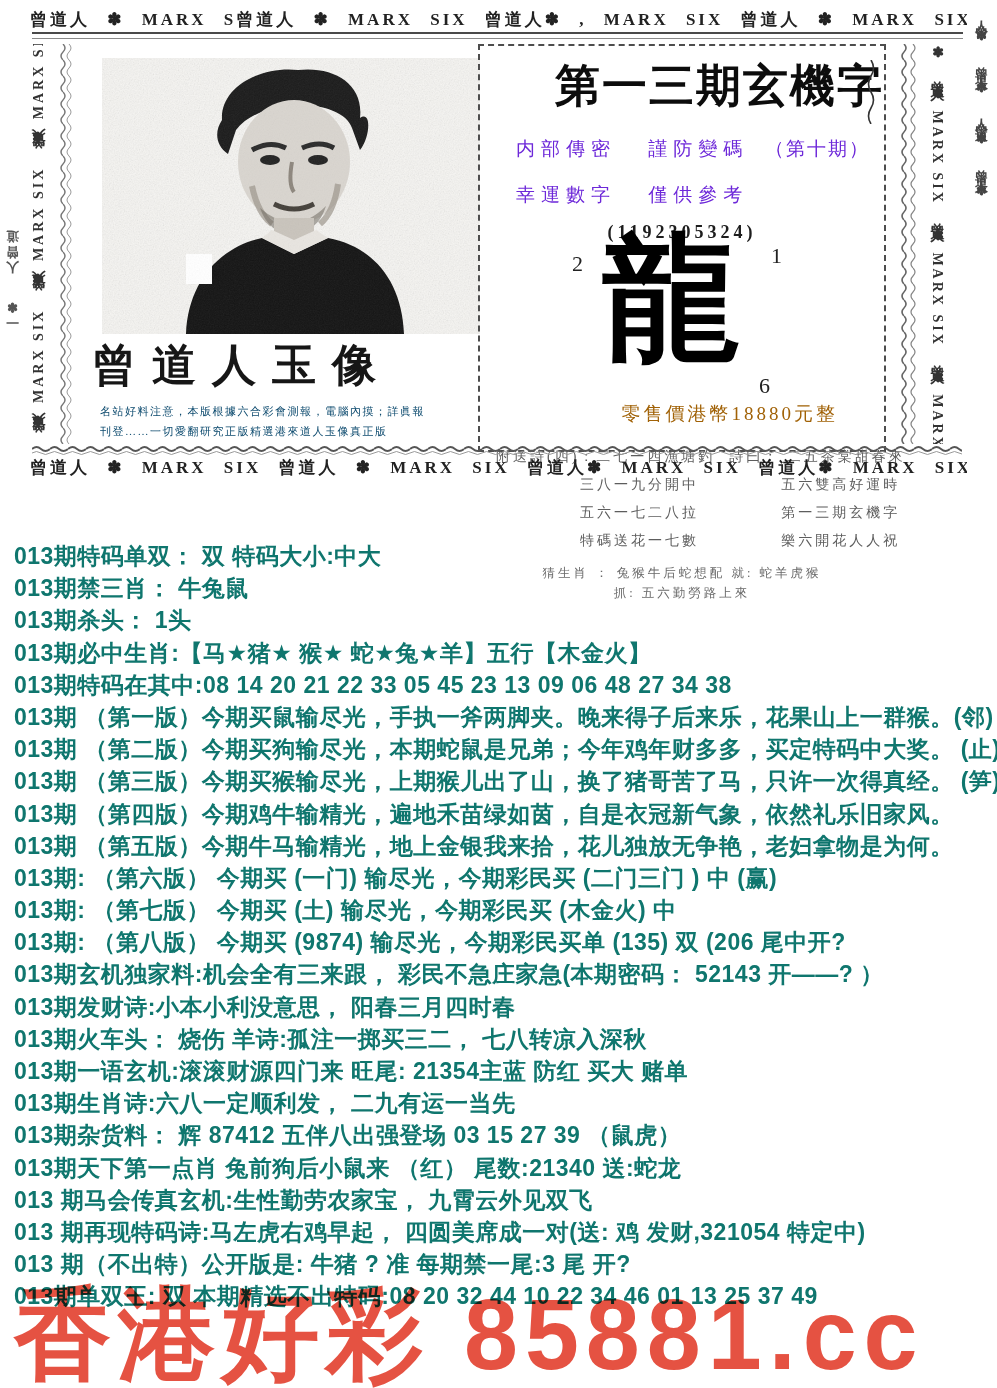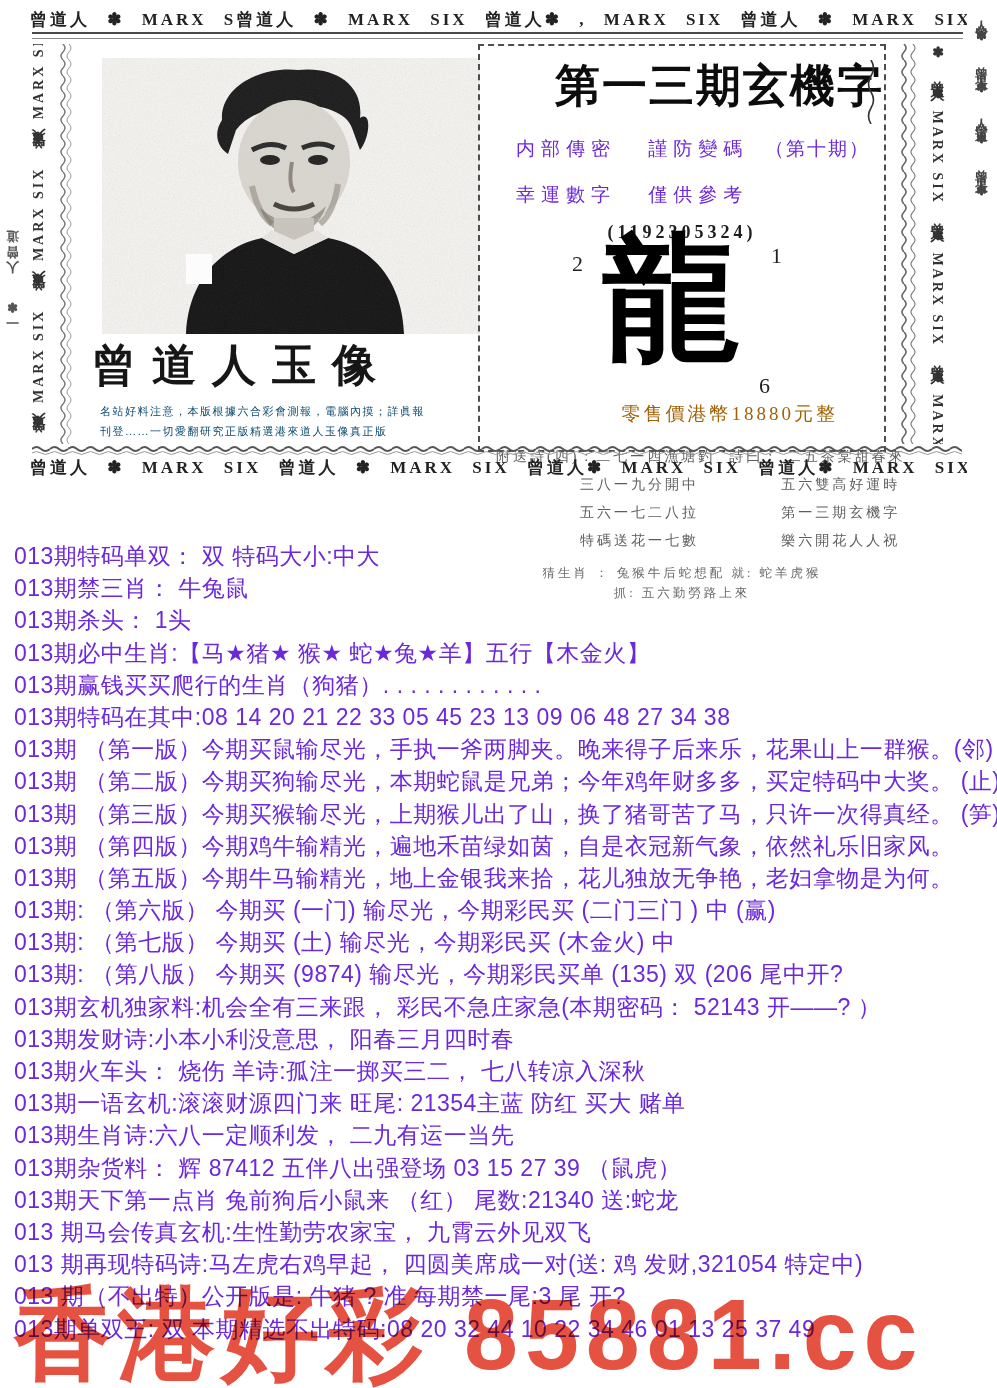--- a/index.html
+++ b/index.html
@@ -67,22 +67,22 @@
               font-size:14px;letter-spacing:3px;color:#5d5d5d;filter:blur(0.45px);
               line-height:28px;display:flex;}
   .poem-col{white-space:nowrap;}
   .poem-label{display:inline-block;vertical-align:top;}
   #poem-left-col{margin-right:14px;}
   .panel-small{text-align:center;font-size:12.5px;color:#6a6a6a;letter-spacing:3px;
                filter:blur(0.45px);font-family:"Liberation Serif",serif;line-height:20px;white-space:nowrap;}
 
   
   #body-lines{position:absolute;left:14px;top:540px;width:980px;}
-  .bline{height:32.2px;line-height:32.2px;font-size:23px;font-weight:400;
-         letter-spacing:0.5px;color:#6d28d9;white-space:nowrap;}
+  .bline{height:32.2px;line-height:32.2px;font-size:23px;font-weight:700;
+         letter-spacing:0.5px;color:#0f766e;white-space:nowrap;}
 
   
   #watermark{position:absolute;left:14px;top:1268px;font-size:97px;font-weight:bold;
              color:#e23a28;opacity:0.88;mix-blend-mode:multiply;white-space:nowrap;
              letter-spacing:7px;transform:scaleY(1.04);transform-origin:left top;}
 </style>
 </head>
 <body>
 
 <div id="page">
@@ -213,21 +213,20 @@
       <rect width="930" height="12" fill="url(#whb)"></rect>
     </svg>
     <div id="border-bottom-row" class="border-row">曾道人 ✽  MARX SIX 曾道人 ✽   MARX SIX 曾道人✽   MARX SIX 曾道人✽   MARX SIX ✽曾道人 ✽   MARX SIX   ✽</div>
   </div>
 
   <div id="body-lines">
     <div class="bline">013期特码单双：  双    特码大小:中大</div>
     <div class="bline">013期禁三肖：  牛兔鼠</div>
     <div class="bline">013期杀头：  1头</div>
     <div class="bline">013期必中生肖:【马★猪★ 猴★ 蛇★兔★羊】五行【木金火】</div>
-    <div class="bline">013期赢钱买买爬行的生肖（狗猪）. . . . . . . .  . . . .</div>
     <div class="bline">013期特码在其中:08  14  20  21  22  33  05  45  23  13  09  06  48  27  34  38</div>
     <div class="bline">013期 （第一版）今期买鼠输尽光，手执一斧两脚夹。晚来得子后来乐，花果山上一群猴。(邻)</div>
     <div class="bline">013期 （第二版）今期买狗输尽光，本期蛇鼠是兄弟；今年鸡年财多多，买定特码中大奖。 (止)</div>
     <div class="bline">013期 （第三版）今期买猴输尽光，上期猴儿出了山，换了猪哥苦了马，只许一次得真经。 (笋)</div>
     <div class="bline">013期 （第四版）今期鸡牛输精光，遍地禾苗绿如茵，自是衣冠新气象，依然礼乐旧家风。</div>
     <div class="bline">013期 （第五版）今期牛马输精光，地上金银我来拾，花儿独放无争艳，老妇拿物是为何。</div>
     <div class="bline">013期: （第六版） 今期买 (一门) 输尽光，今期彩民买 (二门三门 )  中  (赢)</div>
     <div class="bline">013期: （第七版） 今期买 (土) 输尽光，今期彩民买 (木金火)  中</div>
     <div class="bline">013期: （第八版） 今期买 (9874) 输尽光，今期彩民买单 (135)   双 (206  尾中开?</div>
     <div class="bline">013期玄机独家料:机会全有三来跟，  彩民不急庄家急(本期密码：  52143   开——? ）</div>

